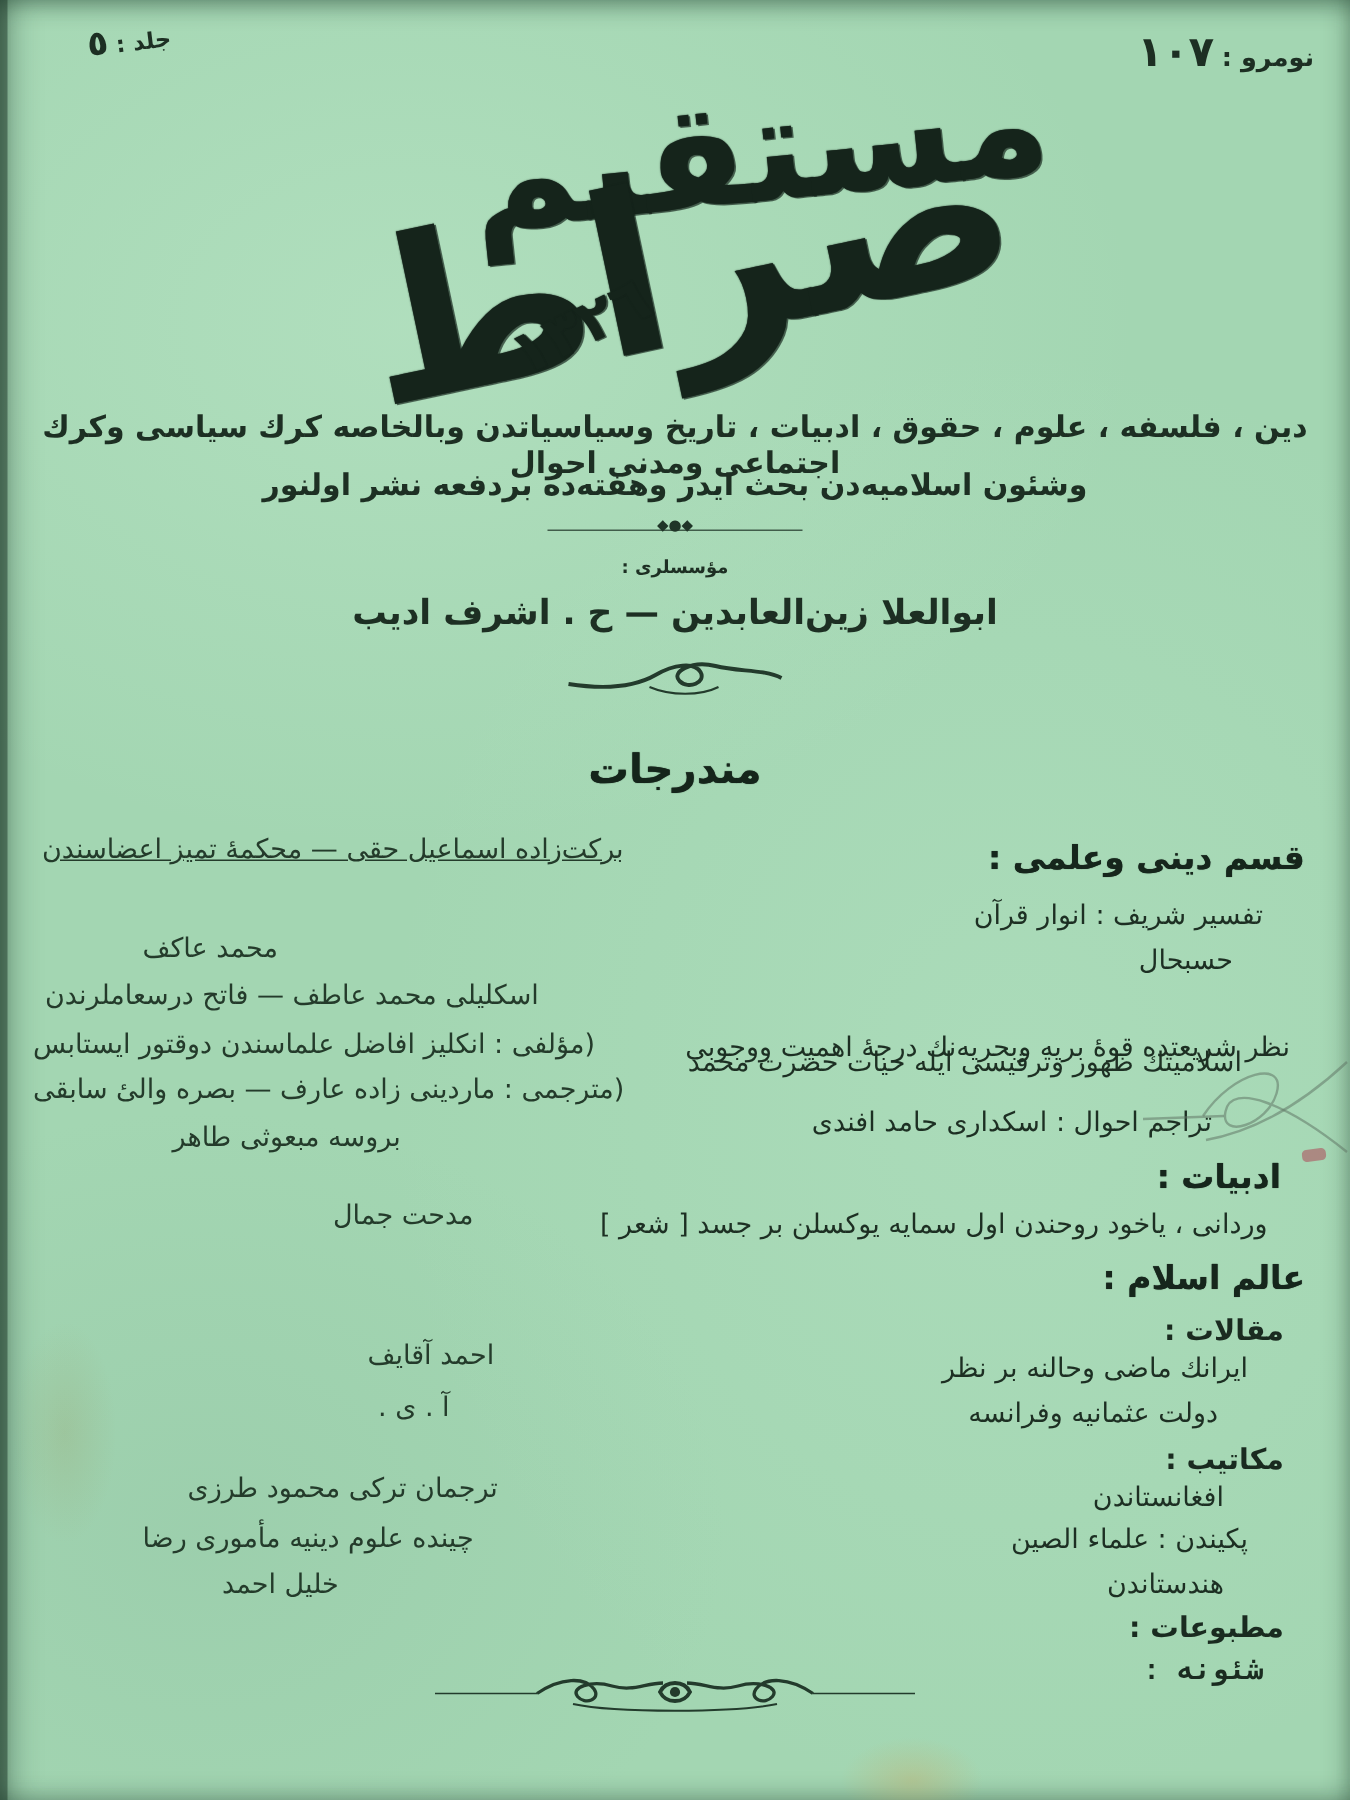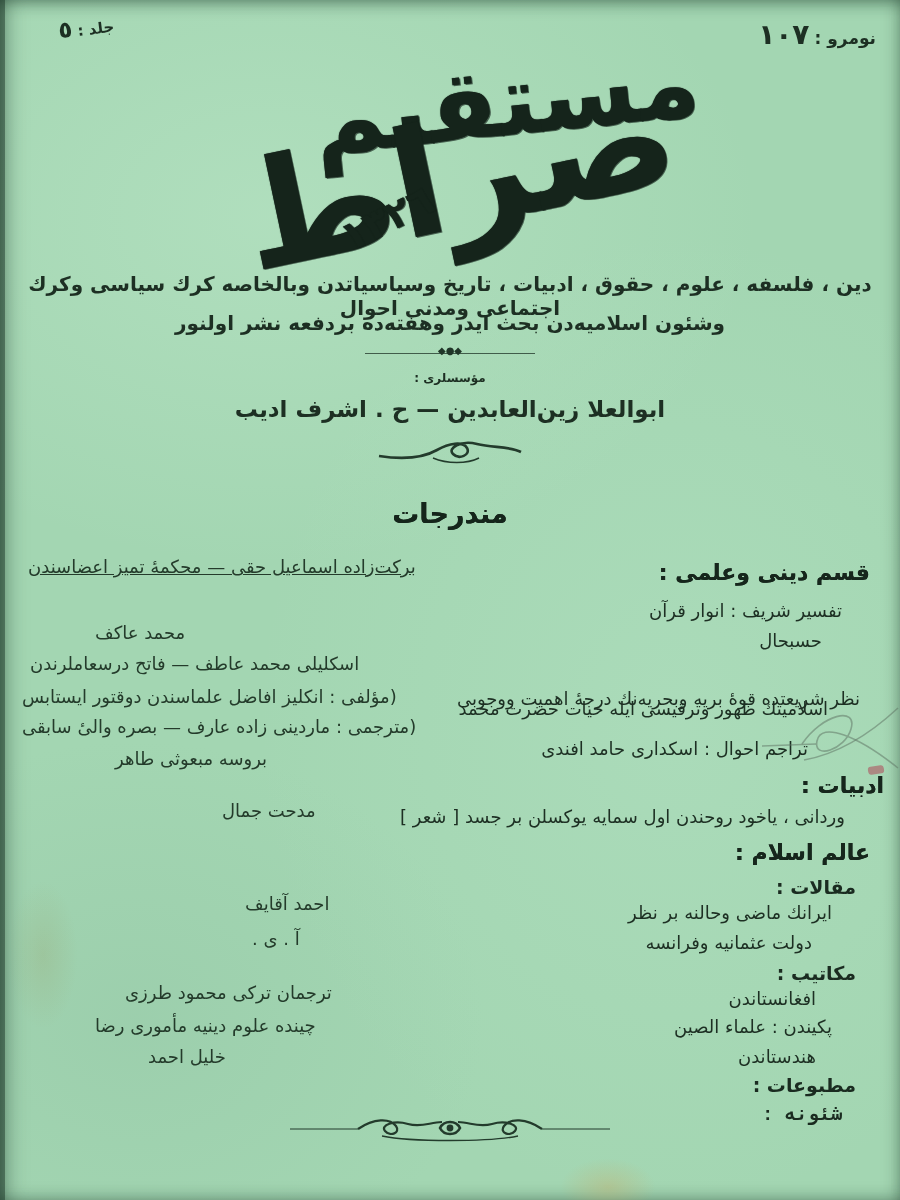--- a/index.html
+++ b/index.html
@@ -76,21 +76,21 @@
   </svg>
 
   <div class="abs rtl center-line" style="top:498px;font-size:27px;font-weight:bold;color:#15251b;text-shadow:0 0 .6px #15251b;">مندرجات</div>
 
   <div class="toc-line toc-section rtl" style="top:560px;right:30px;">قسم دينى وعلمى :</div>
   <div class="toc-line rtl" style="top:600px;right:58px;">تفسير شريف : انوار قرآن</div>
   <div class="toc-line rtl" style="top:630px;right:78px;">حسبحال</div>
   <div class="toc-line rtl" style="top:688px;right:40px;">نظر شريعتده قوهٔ بريه وبحريه‌نك درجهٔ اهميت ووجوبى</div>
   <div class="toc-line rtl" style="top:698px;right:72px;margin-left:33px;">اسلاميتك ظهور وترقيسى ايله حيات حضرت محمد</div>
   <div class="toc-line rtl" style="top:738px;right:92px;">تراجم احوال : اسكدارى حامد افندى</div>
-  <div class="toc-line toc-section rtl" style="top:773px;right:16px;">ادبيات :</div>
+  <div class="toc-line toc-section rtl" style="top:773px;right:46px;">ادبيات :</div>
   <div class="toc-line rtl" style="top:806px;right:55px;">وردانى ، ياخود روحندن اول سمايه يوكسلن بر جسد [ شعر ]</div>
   <div class="toc-line toc-section rtl" style="top:840px;right:30px;">عالم اسلام :</div>
   <div class="toc-line toc-sub rtl" style="top:876px;right:44px;">مقالات :</div>
   <div class="toc-line rtl" style="top:902px;right:68px;">ايرانك ماضى وحالنه بر نظر</div>
   <div class="toc-line rtl" style="top:932px;right:88px;">دولت عثمانيه وفرانسه</div>
   <div class="toc-line toc-sub rtl" style="top:962px;right:44px;">مكاتيب :</div>
   <div class="toc-line rtl" style="top:988px;right:84px;">افغانستاندن</div>
   <div class="toc-line rtl" style="top:1016px;right:68px;">پكيندن : علماء الصين</div>
   <div class="toc-line rtl" style="top:1046px;right:84px;">هندستاندن</div>
   <div class="toc-line toc-sub rtl" style="top:1074px;right:44px;">مطبوعات :</div>

